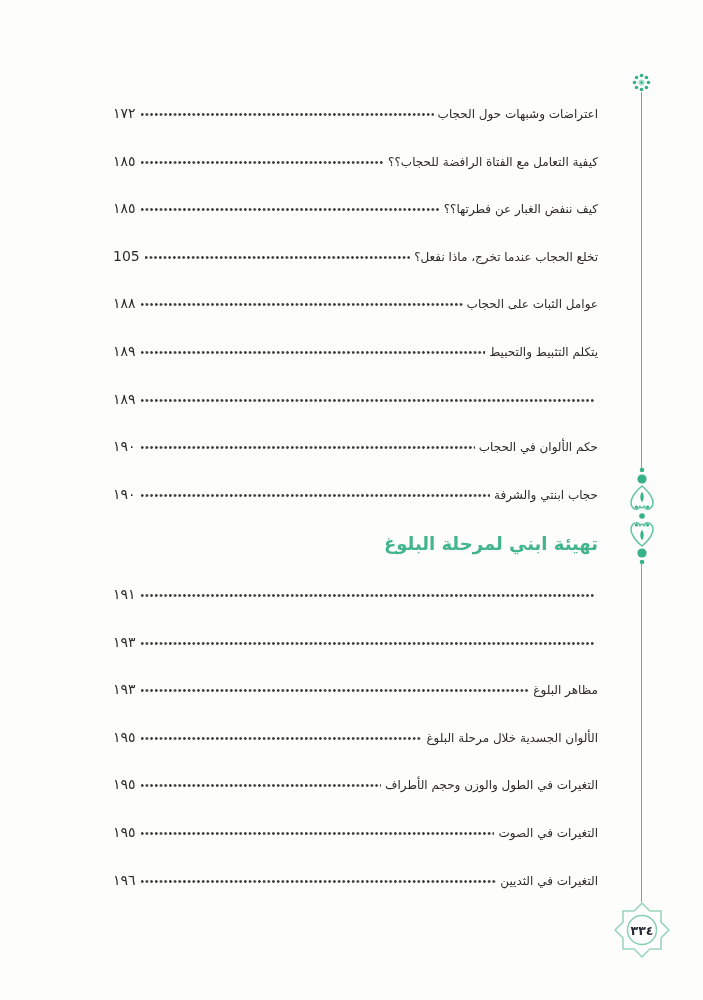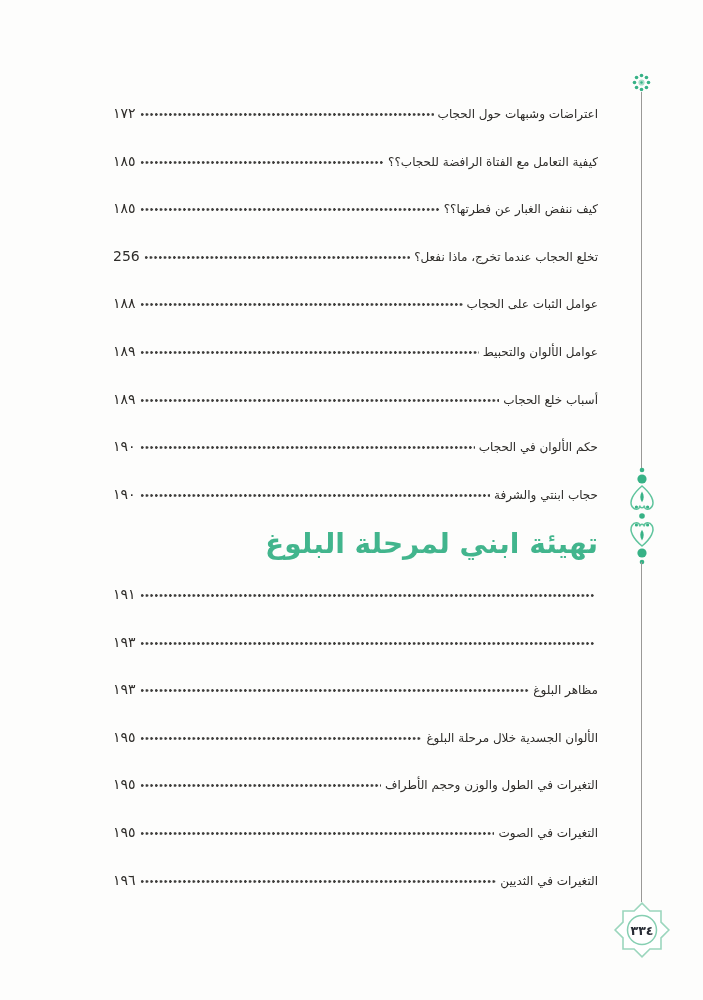--- a/index.html
+++ b/index.html
@@ -61,21 +61,21 @@
     background-repeat: repeat-x;
   }
   .entry-page {
     font-size: 14px;
     line-height: 34px;
     color: var(--text);
     white-space: nowrap;
   }
   .row.heading { height: 44px; }
   .heading-text {
-    font-size: 28px;
+    font-size: 18px;
     line-height: 44px;
     font-weight: bold;
     color: var(--accent-green);
     letter-spacing: -0.3px;
     margin-left: 28px;
   }
   
   .divider-seg {
     position: absolute;
     left: 641px;
@@ -117,34 +117,33 @@
         <span class="entry-page">١٨٥</span>
       </div>
       <div class="row entry" style="top: 191.2px;">
         <span class="entry-title">كيف ننفض الغبار عن فطرتها؟؟</span>
         <span class="leader"></span>
         <span class="entry-page">١٨٥</span>
       </div>
       <div class="row entry" style="top: 238.8px;">
         <span class="entry-title">تخلع الحجاب عندما تخرج، ماذا نفعل؟</span>
         <span class="leader"></span>
-        <span class="entry-page">256</span>
+        <span class="entry-page">105</span>
       </div>
       <div class="row entry" style="top: 286.4px;">
         <span class="entry-title">عوامل الثبات على الحجاب</span>
         <span class="leader"></span>
         <span class="entry-page">١٨٨</span>
       </div>
       <div class="row entry" style="top: 334px;">
-        <span class="entry-title">عوامل الألوان والتحبيط</span>
+        <span class="entry-title">يتكلم التثبيط والتحبيط</span>
         <span class="leader"></span>
         <span class="entry-page">١٨٩</span>
       </div>
       <div class="row entry" style="top: 381.6px;">
-        <span class="entry-title">أسباب خلع الحجاب</span>
         <span class="leader"></span>
         <span class="entry-page">١٨٩</span>
       </div>
       <div class="row entry" style="top: 429.2px;">
         <span class="entry-title">حكم الألوان في الحجاب</span>
         <span class="leader"></span>
         <span class="entry-page">١٩٠</span>
       </div>
       <div class="row entry" style="top: 476.8px;">
         <span class="entry-title">حجاب ابنتي والشرفة</span>

